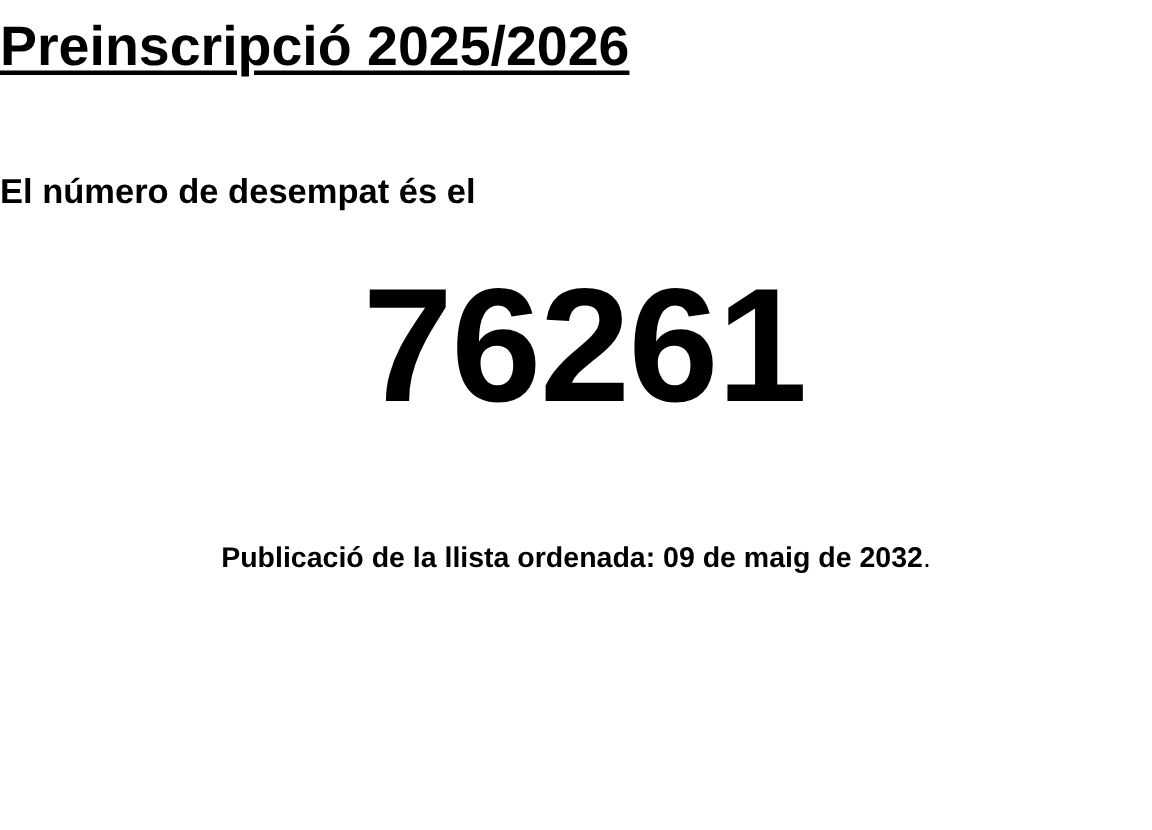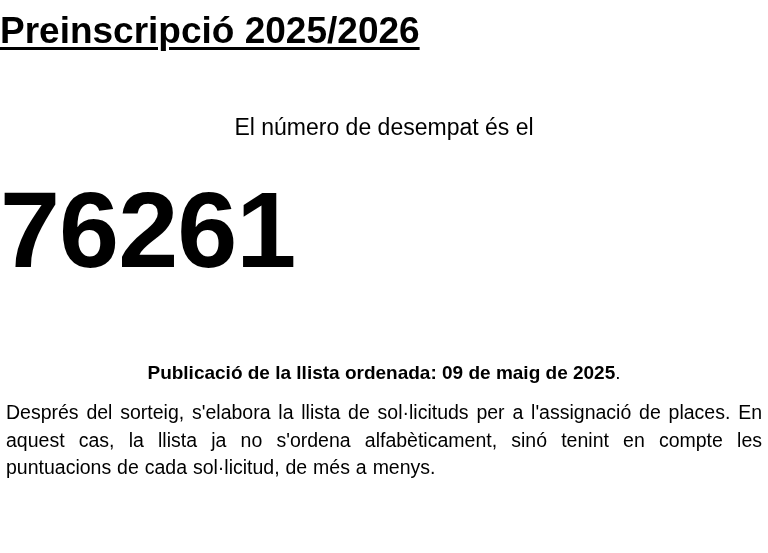--- a/index.html
+++ b/index.html
@@ -28,32 +28,33 @@
     margin: 10px 0 0 0;
     padding: 0;
     line-height: 1.15;
   }
   .title span.u {
     text-decoration: underline;
     text-underline-offset: 4px;
     text-decoration-thickness: 3px;
   }
   .subtitle {
-    text-align: center;
     font-size: 23px;
-    font-weight: normal;
+    font-weight: bold;
     margin: 61px 0 0 0;
     line-height: 1.2;
   }
   .bignumber {
+    text-align: center;
     font-size: 108px;
     font-weight: bold;
     letter-spacing: -1px;
     margin: 35px 0 0 0;
     line-height: 1.0;
+    padding-left: 11px;
   }
   .publication {
     text-align: center;
     font-size: 19px;
     font-weight: bold;
     margin: 78px 0 0 0;
     line-height: 1.2;
   }
   .publication .date-suffix {
     font-weight: normal;
@@ -72,17 +73,16 @@
 <body>
 
 <div class="page">
 
   <h1 class="title"><span class="u">Preinscripció 2025/2026</span></h1>
 
   <div class="subtitle">El número de desempat és el</div>
 
   <div class="bignumber">76261</div>
 
-  <div class="publication"><span>Publicació de la llista ordenada: 09 de maig de 2025</span><span class="date-suffix">.</span></div>
+  <div class="publication"><span>Publicació de la llista ordenada: 09 de maig de 2032</span><span class="date-suffix">.</span></div>
 
-  <p class="paragraph">Després del sorteig, s'elabora la llista de sol·licituds per a l'assignació de places. En aquest cas, la llista ja no s'ordena alfabèticament, sinó tenint en compte les puntuacions de cada sol·licitud, de més a menys.</p>
 
 </div>
 
 </body></html>

